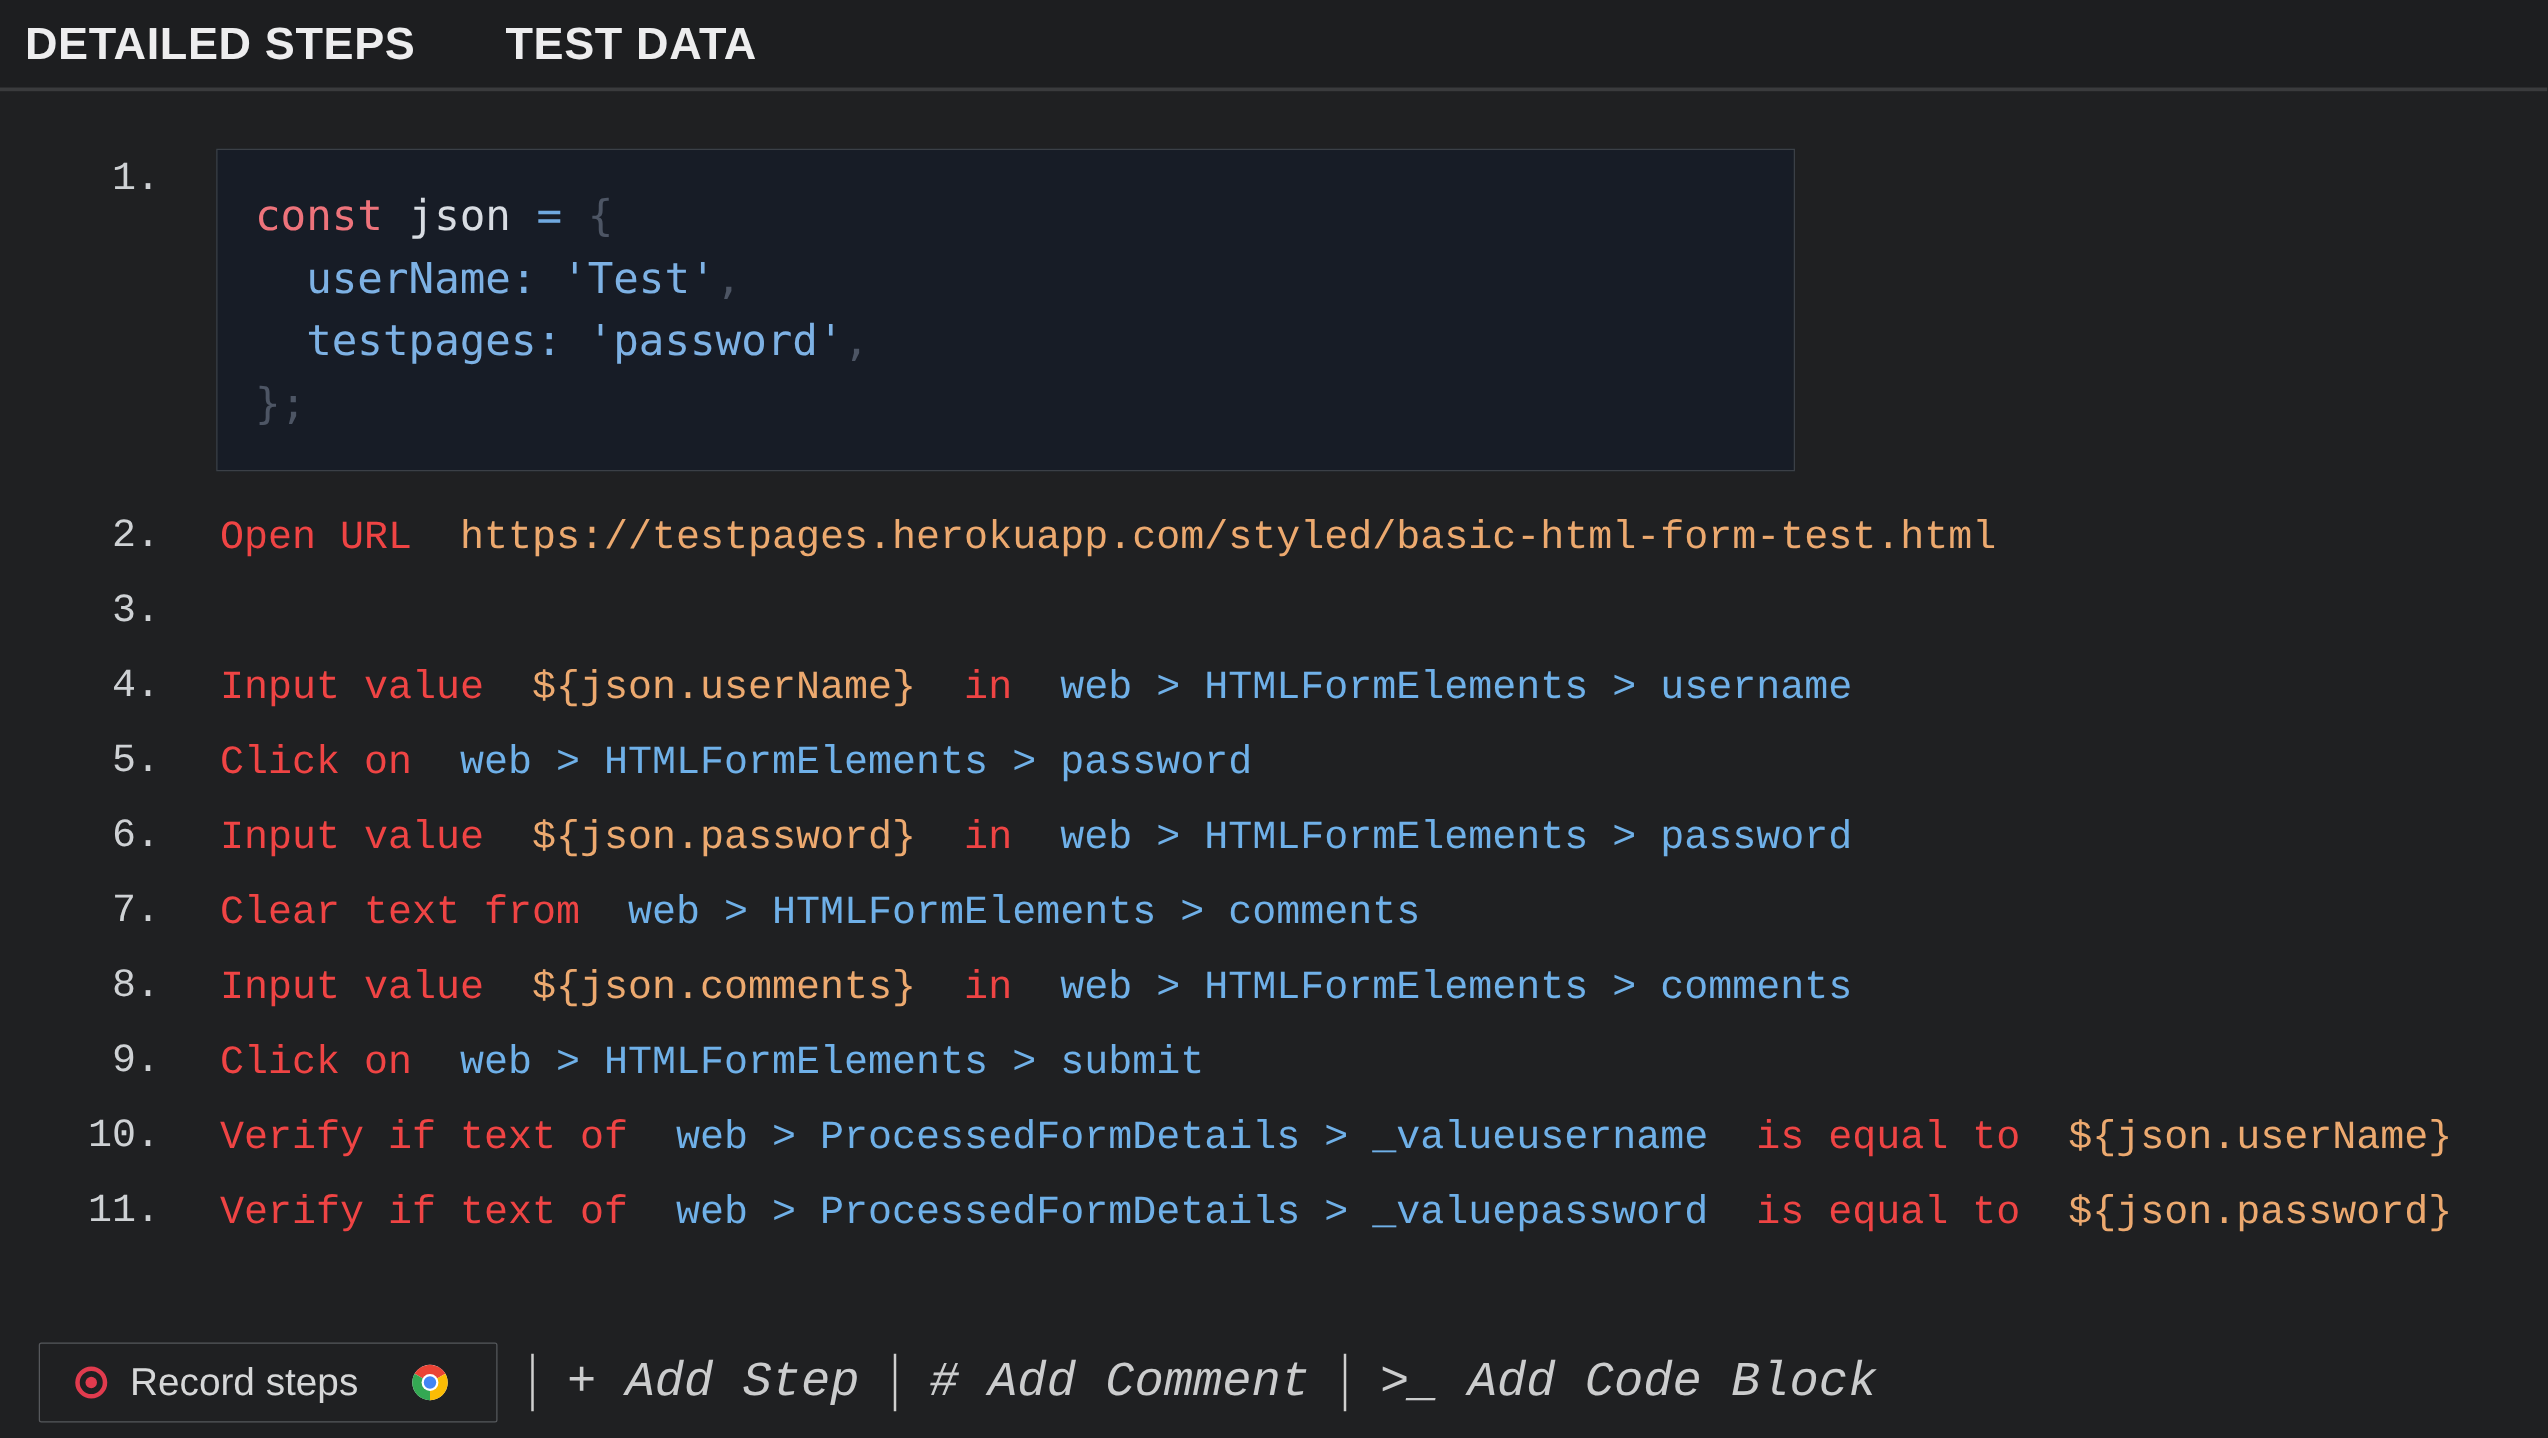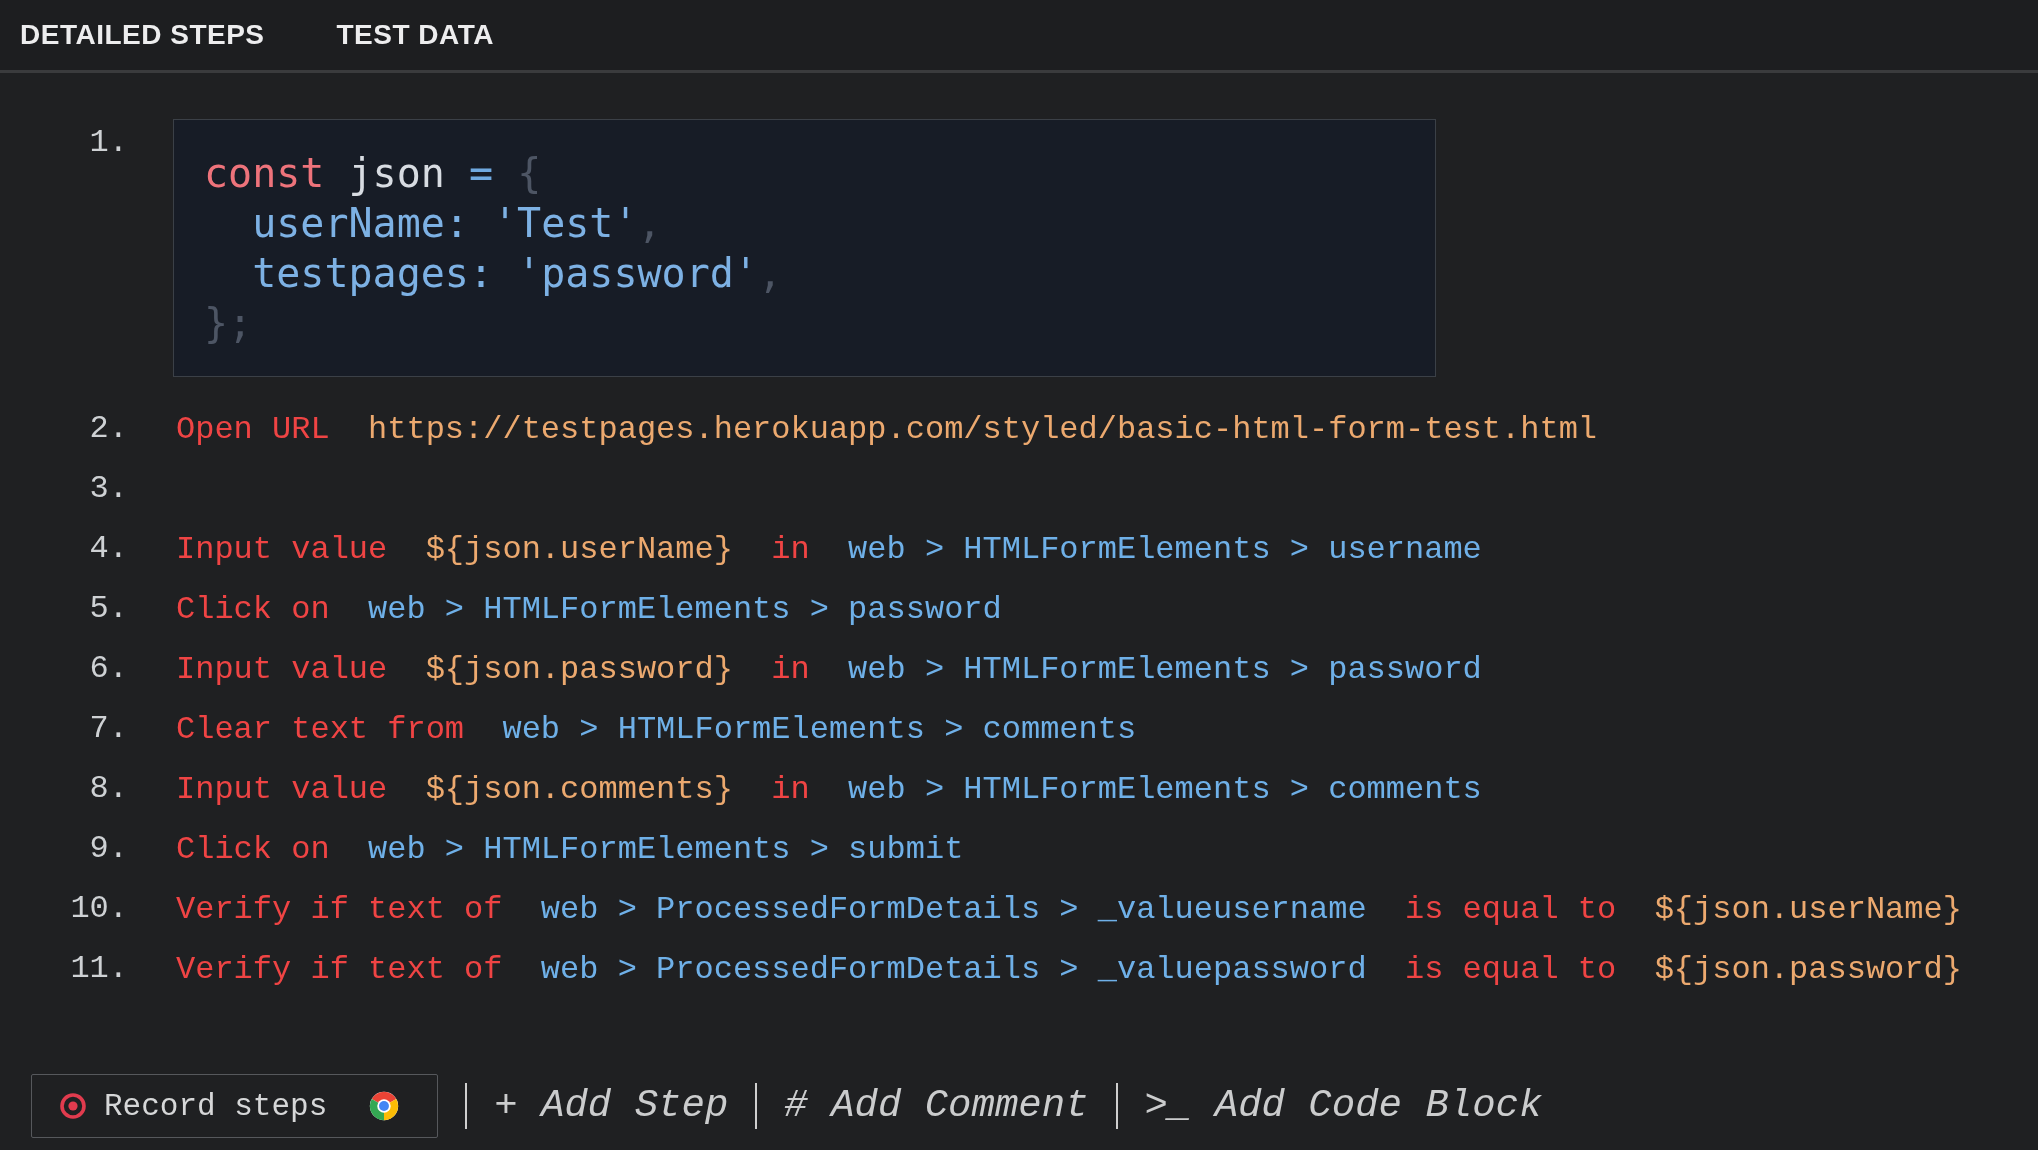--- a/index.html
+++ b/index.html
@@ -22,21 +22,21 @@
     align-items: stretch;
     padding-left: 5px;
     gap: 42px;
     font-family: "Liberation Sans", sans-serif;
   }
   .tab {
     display: flex;
     align-items: center;
     padding: 0 15px;
     color: #ededee;
-    font-size: 28px;
+    font-size: 36px;
     font-weight: 700;
     letter-spacing: 0.5px;
     position: relative;
     cursor: pointer;
     white-space: nowrap;
   }
   .tab.active::after {
     content: "";
     position: absolute;
     left: 0; right: 0; bottom: -1px;
@@ -69,21 +69,21 @@
 
   
   .code-block {
     margin-left: 45px;
     box-sizing: border-box;
     width: 1263px;
     background: #171c26;
     border: 1px solid #3b4047;
     padding: 28px 30px;
     font-family: "DejaVu Sans Mono", monospace;
-    font-size: 40px;
+    font-size: 34px;
     line-height: 50px;
   }
   .code-line { white-space: pre; }
   .tok-red { color: #ee737b; }
   .tok-fg  { color: #d8dce2; }
   .tok-op  { color: #70a9e0; }
   .tok-dim { color: #4d5564; }
   .tok-key { color: #7db1e4; }
   .tok-str { color: #7db1e4; }
 
@@ -103,21 +103,21 @@
     padding: 0 36px 0 26px;
     background: transparent;
     border: 1px solid #56585c;
     border-radius: 2px;
     gap: 16px;
     cursor: pointer;
   }
   .rec-label {
     color: #d6d7d8;
     font-size: 31px;
-    font-family: Liberation Mono, monospace;
+    font-family: Liberation Sans, sans-serif;
     margin-right: 24px;
     white-space: nowrap;
   }
   .tool-action {
     background: none;
     border: none;
     color: #cbcccd;
     font-size: 39px;
     font-style: italic;
     font-family: "Liberation Mono", monospace;

